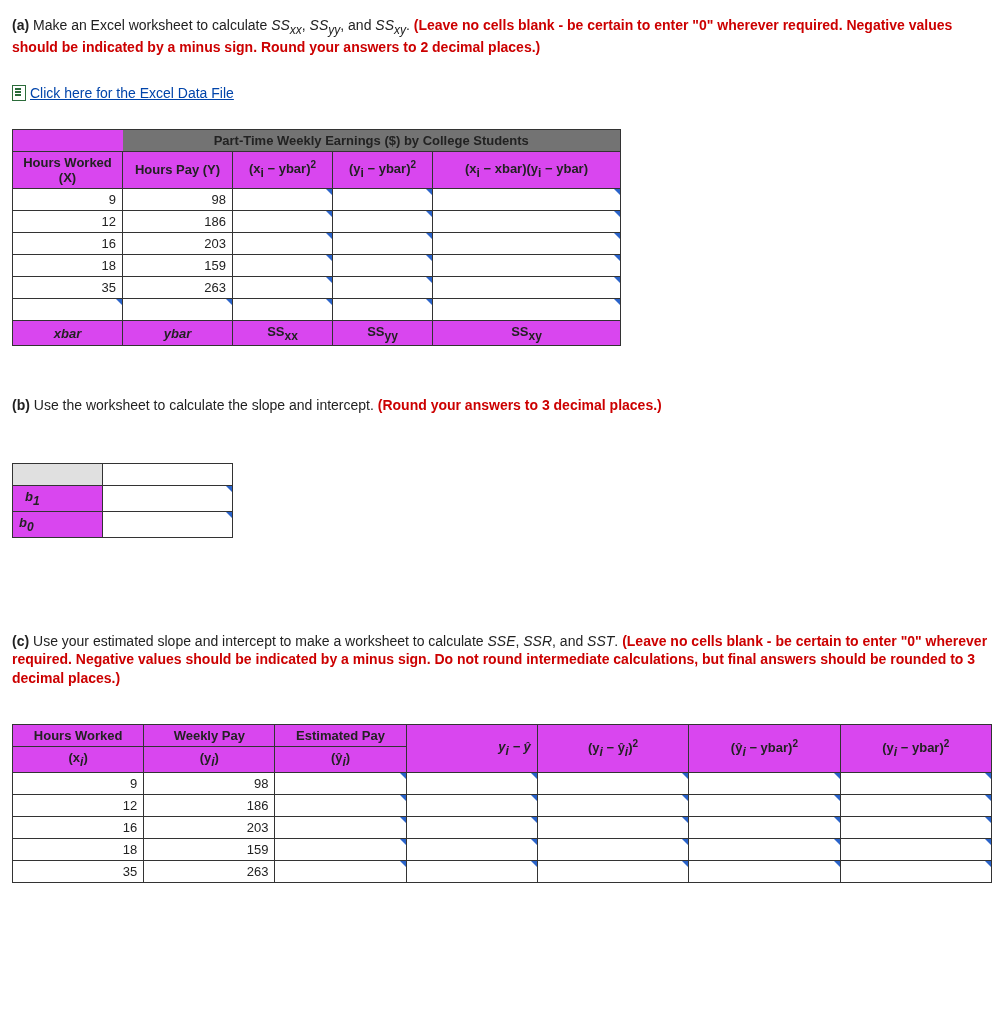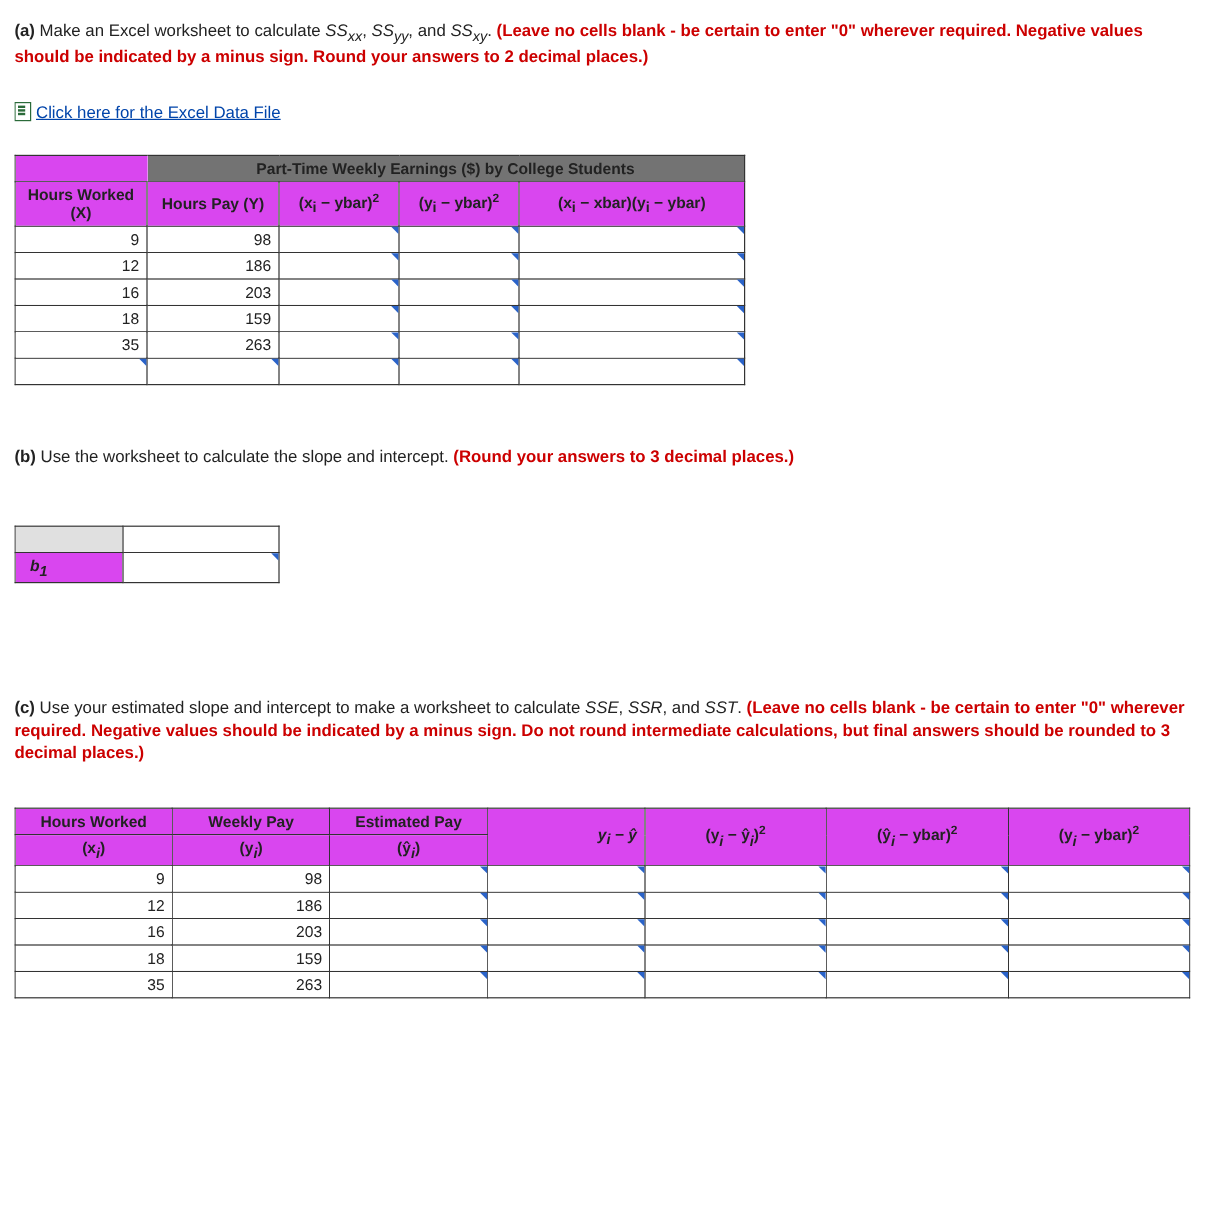--- a/index.html
+++ b/index.html
@@ -154,20 +154,27 @@
     <td class="input"></td>
     <td class="input"></td>
   </tr>
   <tr>
     <td class="input"></td>
     <td class="input"></td>
     <td class="input"></td>
     <td class="input"></td>
     <td class="input"></td>
   </tr>
+  <tr>
+    <th style="font-style:italic;">xbar</th>
+    <th style="font-style:italic;">ybar</th>
+    <th><span>SS</span><sub>xx</sub></th>
+    <th><span>SS</span><sub>yy</sub></th>
+    <th><span>SS</span><sub>xy</sub></th>
+  </tr>
 </tbody>
   </table>
 
 
 <p>
   <span class="bold">(b)</span>
   <span>Use the worksheet to calculate the slope and intercept. </span>
   <span class="red">(Round your answers to 3 decimal places.)</span>
 </p>
 
@@ -176,20 +183,26 @@
 
 <table class="table-b">
   <tbody>
       <tr>
     <th style="width:90px; background:#e0e0e0;"></th>
     <td style="width:130px;"></td>
   </tr>
   <tr>
     <th style="text-align:left; font-style:italic;padding-left:12px;">
       <span>b</span><sub>1</sub>
+    </th>
+    <td class="input"></td>
+  </tr>
+  <tr>
+    <th style="text-align:left; font-style:italic;">
+      <span>b</span><sub>0</sub>
     </th>
     <td class="input"></td>
   </tr>
 </tbody>
   </table>
 
 <div class="gap"></div>
 
 
 <p>

